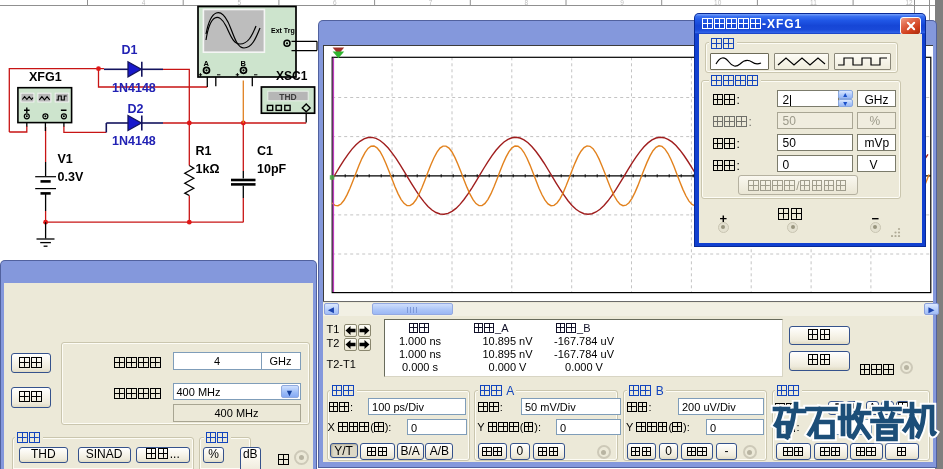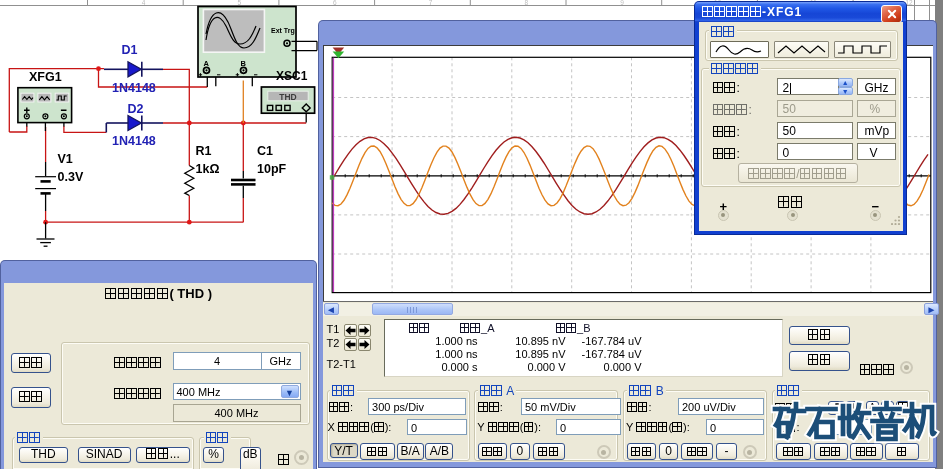--- a/index.html
+++ b/index.html
@@ -41,21 +41,21 @@
 .dial{position:absolute;box-sizing:border-box;border-radius:50%;border:2px solid #cdc9b8;background:#ece9d8}
 .dial i{position:absolute;left:50%;top:50%;width:5px;height:5px;margin:-2.5px;border-radius:50%;background:#b8b4a2}
 .sba{width:15px;height:12px;box-sizing:border-box;border:1px solid #8ba0dc;border-radius:2px;
  background:linear-gradient(180deg,#dce8fe,#b4ccfa 60%,#a0bcf6);color:#1c44b0;font-size:10px;
  text-align:center;line-height:11px}
 .sbt{height:12px;box-sizing:border-box;border:1px solid #93a9e2;border-radius:2px;
  background:linear-gradient(180deg,#cfdefc,#adc6f8 55%,#9cb8f4)}
 .arw{width:13px;height:13px;box-sizing:border-box;border:1px solid #8a876f;border-radius:2px;
  background:linear-gradient(180deg,#fffef8,#ece8d5);font-size:13px;font-weight:bold;
  text-align:center;line-height:11.5px;letter-spacing:-1px}
-.rr{text-align:right}
+.rr{text-align:center}
 .wbtn{position:absolute;height:17.3px;box-sizing:border-box;border:1px solid #8a8778;border-radius:1px;
  background:linear-gradient(180deg,#fdfcf6,#efecdc);text-align:center}
 .finp{position:absolute;height:17px;box-sizing:border-box;border:1px solid #7b7b6b;background:#fff;
  font-size:12px;color:#000;padding:1.5px 0 0 5px;white-space:nowrap}
 .finp.dis{background:#f0eddf;color:#9c9a8a;border-color:#a9a694}
 .crt{display:inline-block;width:1px;height:11px;background:#000;vertical-align:-2px;margin-left:1px}
 .spn{position:absolute;left:0;width:14.5px;height:8.5px;box-sizing:border-box;border:1px solid #89a8e0;border-radius:2px;
  background:linear-gradient(180deg,#dce8fe,#aac6fa 60%,#98b6f4);color:#1b50c8;font-size:7px;text-align:center;line-height:7.5px}
 .term{position:absolute;width:11px;height:11px;border-radius:50%;border:1.5px solid #c9c5b2;box-sizing:border-box;background:#e4e1d0}
 .term i{position:absolute;left:50%;top:50%;width:4px;height:4px;margin:-2px;border-radius:50%;background:#98947e}
@@ -320,21 +320,21 @@
 <div class="arw abs" style="left:35.5px;top:278.5px"><svg width="11" height="11" viewBox="0 0 11 11" style="vertical-align:0">
           <polygon points="10.5,5.5 5.5,1 5.5,3.7 0.5,3.7 0.5,7.3 5.5,7.3 5.5,10" fill="#000"></polygon>
         </svg></div>
 <div class="arw abs" style="left:21.5px;top:292.5px"><svg width="11" height="11" viewBox="0 0 11 11" style="vertical-align:0">
           <polygon points="0.5,5.5 5.5,1 5.5,3.7 10.5,3.7 10.5,7.3 5.5,7.3 5.5,10" fill="#000"></polygon>
         </svg></div>
 <div class="arw abs" style="left:35.5px;top:292.5px"><svg width="11" height="11" viewBox="0 0 11 11" style="vertical-align:0">
           <polygon points="10.5,5.5 5.5,1 5.5,3.7 0.5,3.7 0.5,7.3 5.5,7.3 5.5,10" fill="#000"></polygon>
         </svg></div>
 <div class="abs" style="left:86px;top:276.5px;color:#101028"><i class="g g11"></i><i class="g g11"></i></div>
-<div class="abs" style="left:137px;top:276.5px;color:#101028"><i class="g g11"></i><i class="g g11"></i>_A</div>
+<div class="abs" style="left:151px;top:276.5px;color:#101028"><i class="g g11"></i><i class="g g11"></i>_A</div>
 <div class="abs" style="left:233px;top:276.5px;color:#101028"><i class="g g11"></i><i class="g g11"></i>_B</div>
 <div class="abs rr" style="left:40px;top:289.5px;width:115px">1.000 ns</div>
 <div class="abs rr" style="left:127px;top:289.5px;width:116px">10.895 nV</div>
 <div class="abs rr" style="left:204px;top:289.5px;width:115px">-167.784 uV</div>
 <div class="abs rr" style="left:40px;top:302.5px;width:115px">1.000 ns</div>
 <div class="abs rr" style="left:127px;top:302.5px;width:116px">10.895 nV</div>
 <div class="abs rr" style="left:204px;top:302.5px;width:115px">-167.784 uV</div>
 <div class="abs rr" style="left:40px;top:315.5px;width:115px">0.000 s</div>
 <div class="abs rr" style="left:127px;top:315.5px;width:116px">0.000 V</div>
 <div class="abs rr" style="left:204px;top:315.5px;width:115px">0.000 V</div>
@@ -347,21 +347,21 @@
 <div class="grp" style="left:4px;top:344.5px;width:143.5px;height:71px"></div>
 <div class="glab" style="left:7px;top:338.5px"><i class="g g12"></i><i class="g g12"></i></div>
 <div class="grp" style="left:151.8px;top:344.5px;width:143.5px;height:71px"></div>
 <div class="glab" style="left:155px;top:338.5px"><i class="g g12"></i><i class="g g12"></i> A</div>
 <div class="grp" style="left:300.8px;top:344.5px;width:143.5px;height:71px"></div>
 <div class="glab" style="left:304px;top:338.5px"><i class="g g12"></i><i class="g g12"></i> B</div>
 <div class="grp" style="left:449px;top:344.5px;width:158.5px;height:71px"></div>
 <div class="glab" style="left:452px;top:338.5px"><i class="g g12"></i><i class="g g12"></i></div>
 
 <div class="abs" style="left:6px;top:355.5px"><i class="g g11"></i><i class="g g11"></i>:</div>
-<div class="inp" style="left:45.6px;top:353.4px;width:98px;height:16.3px">300 ps/Div</div>
+<div class="inp" style="left:45.6px;top:353.4px;width:98px;height:16.3px">100 ps/Div</div>
 <div class="abs" style="left:5px;top:375.5px">X <i class="g g11"></i><i class="g g11"></i><i class="g g11"></i>(<i class="g g11"></i>):</div>
 <div class="inp" style="left:84.4px;top:373.8px;width:60px;height:16.4px">0</div>
 <div class="btn pr" style="left:7px;top:398.3px;width:28px;height:15px;line-height:14px">Y/T</div>
 <div class="btn" style="left:37.5px;top:398.3px;width:35px;height:16.4px;line-height:14px"><i class="g g11"></i><i class="g g11"></i></div>
 <div class="btn" style="left:74.2px;top:398.3px;width:27px;height:16.4px;line-height:14px">B/A</div>
 <div class="btn" style="left:102.8px;top:398.3px;width:28px;height:16.4px;line-height:14px">A/B</div>
 
 <div class="abs" style="left:155.8px;top:355.5px"><i class="g g11"></i><i class="g g11"></i>:</div>
 <div class="inp" style="left:198.5px;top:353.4px;width:100px;height:16.3px">50 mV/Div</div>
 <div class="abs" style="left:154.8px;top:375.5px">Y <i class="g g11"></i><i class="g g11"></i><i class="g g11"></i>(<i class="g g11"></i>):</div>
@@ -399,21 +399,20 @@
 <div class="inp" style="left:494.5px;top:373.8px;width:55px;height:16.4px"></div>
 <div class="btn" style="left:453.7px;top:398.3px;width:35px;height:16.4px;line-height:14px"><i class="g g11"></i><i class="g g11"></i></div>
 <div class="btn" style="left:491.4px;top:398.3px;width:34px;height:16.4px;line-height:14px"><i class="g g11"></i><i class="g g11"></i></div>
 <div class="btn" style="left:527.7px;top:398.3px;width:32.5px;height:16.4px;line-height:14px"><i class="g g11"></i><i class="g g11"></i></div>
 <div class="btn" style="left:562.5px;top:398.3px;width:34px;height:16.4px;line-height:14px"><i class="g g11"></i></div>
 </div>
 </div>
 
 <div class="win winI" id="xda" style="left:1px;top:261px;width:315px;height:208px">
 <div class="client" style="left:3px;top:22px;right:3px;bottom:0;font-size:11px">
-<div class="abs" style="left:0;top:3px;width:309px;text-align:center;font-size:13px;font-weight:bold"><i class="g g13"></i><i class="g g13"></i><i class="g g13"></i><i class="g g13"></i><i class="g g13"></i>( THD )</div>
 <div class="btn" style="left:7px;top:70px;width:40px;height:19.5px;line-height:18px"><i class="g g12"></i><i class="g g12"></i></div>
 <div class="btn" style="left:7px;top:104px;width:40px;height:20.5px;line-height:18px"><i class="g g12"></i><i class="g g12"></i></div>
 <div class="grp" style="left:56.5px;top:59px;width:249px;height:82.5px"></div>
 <div class="abs" style="left:110px;top:73px;font-size:12px;font-weight:bold"><i class="g g12"></i><i class="g g12"></i><i class="g g12"></i><i class="g g12"></i></div>
 <div class="inp" style="left:168.5px;top:69px;width:89px;height:18px;text-align:center;padding-left:0">4</div>
 <div class="inp" style="left:256.5px;top:69px;width:40px;height:18px;text-align:center;padding-left:0">GHz</div>
 <div class="abs" style="left:110px;top:103.5px;font-size:12px;font-weight:bold"><i class="g g12"></i><i class="g g12"></i><i class="g g12"></i><i class="g g12"></i></div>
 <div class="inp" style="left:168.5px;top:99.5px;width:128px;height:17.5px">400 MHz
  <span class="abs" style="right:1px;top:1px;bottom:1px;width:16px;border:1px solid #90aadf;border-radius:2px;background:linear-gradient(180deg,#cfe0fe,#9bbcf8 60%,#86aaf4);color:#15409c;font-size:9px;text-align:center;line-height:14px">▼</span></div>
 <div class="abs" style="left:168.5px;top:121px;width:128px;height:17.5px;box-sizing:border-box;border:1px solid #a8a592;background:#ece9d8;text-align:center;line-height:16px">400 MHz</div>
@@ -426,21 +425,21 @@
 <div class="btn" style="left:131.5px;top:164px;width:54.5px;height:15.5px;line-height:13.5px"><i class="g g12"></i><i class="g g12"></i>...</div>
 <div class="btn" style="left:199px;top:164px;width:21px;height:15.5px;line-height:13.5px">%</div>
 <div class="btn" style="left:236px;top:164px;width:20.5px;height:31px;line-height:13.5px">dB</div>
 <div class="abs" style="left:273.5px;top:169px;font-size:13px"><i class="g g13"></i></div>
 <div class="dial" style="left:290px;top:167px;width:15px;height:15px">
         <i></i>
       </div>
 </div>
 </div>
 
-<div class="win winA" id="xfg" style="left:695px;top:2px;width:211px;height:232px">
+<div class="win winA" id="xfg" style="left:695px;top:14px;width:230px;height:232px">
 <div class="tb tbA" style="height:20px">
       <span class="tbt" style="top:3px"><i class="g g12"></i><i class="g g12"></i><i class="g g12"></i><i class="g g12"></i><i class="g g12"></i><b style="letter-spacing:1px">-XFG1</b></span>
 <span class="xb xbA" style="top:2.5px;right:4px">
         <i class="a"></i>
         <i class="b"></i>
       </span>
     </div>
 <div class="client" style="left:3.5px;top:20px;right:3.5px;bottom:3.5px;font-size:12px">
 <div class="grp" style="left:6.5px;top:8px;width:193px;height:30.5px"></div>
 <div class="glab" style="left:10.5px;top:2.5px"><i class="g g12"></i><i class="g g12"></i></div>

